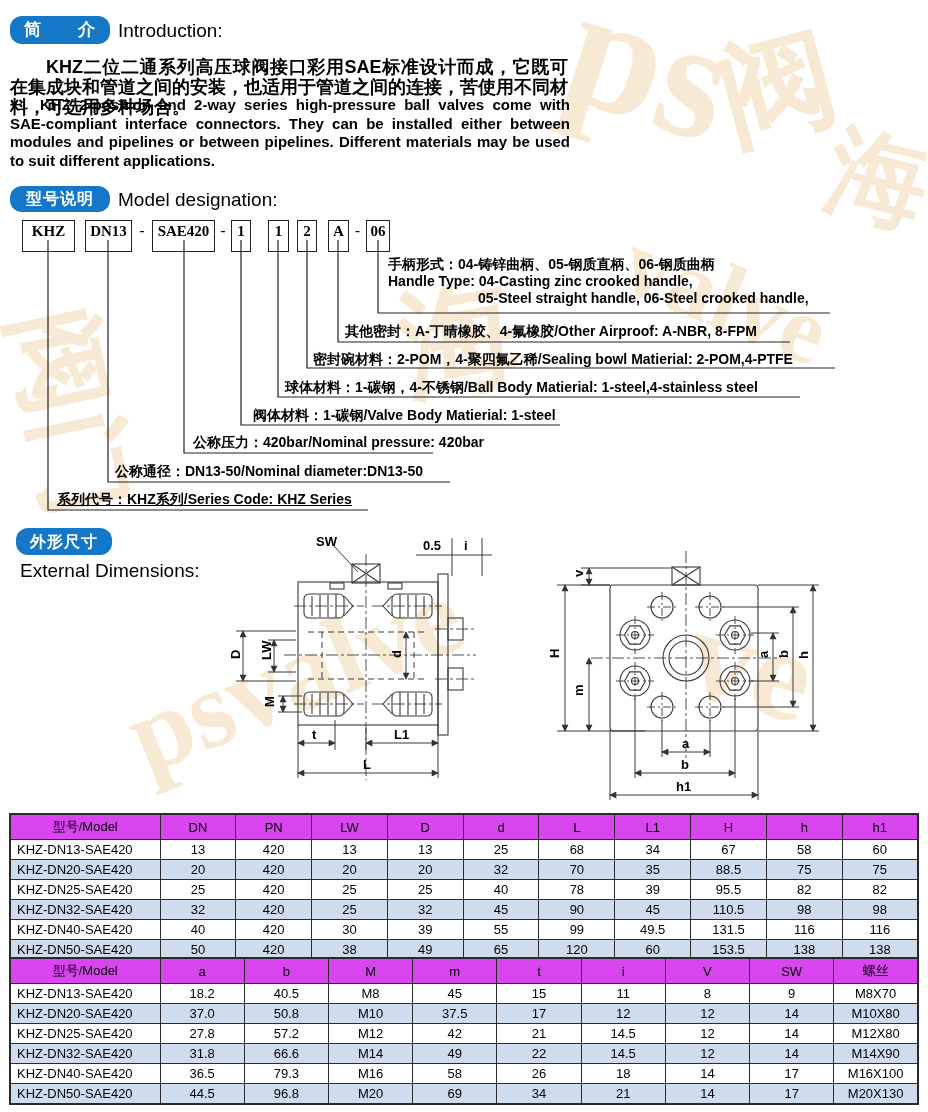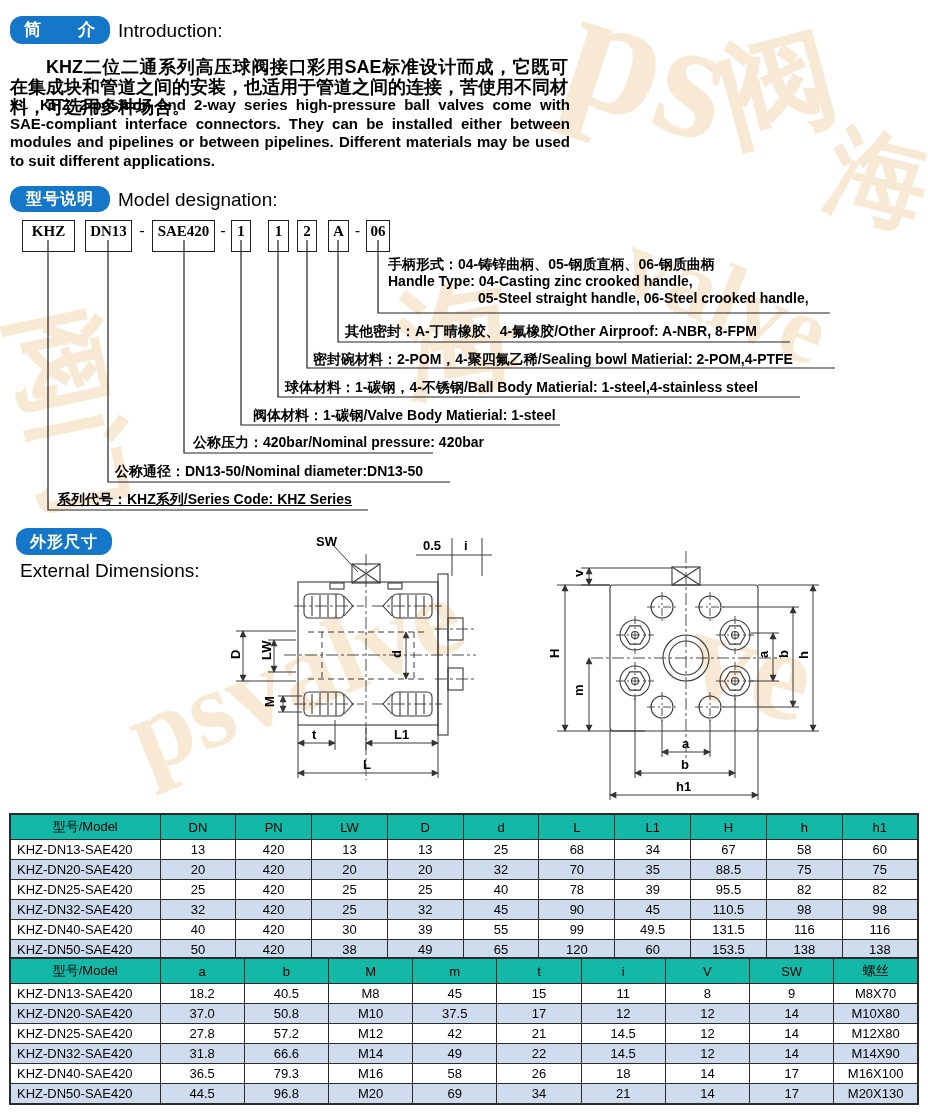--- a/index.html
+++ b/index.html
@@ -37,21 +37,21 @@
   #dims-section{position:absolute;left:0;top:522px;width:928px;height:291px;}
   .dwg{position:absolute;}
   .dwg text{fill:#000;stroke:none;font-family:"Liberation Sans","DejaVu Sans",sans-serif;
             font-size:13px;font-weight:600;}
   
   table{border-collapse:collapse;table-layout:fixed;position:absolute;left:9px;width:910px;
         font-size:13px;background:#fff;border:2px solid #2a2a2a;}
   #t1{top:813px;} #t2{top:957px;}
   th,td{border:1px solid #2a2a2a;text-align:center;padding:0;height:19px;font-weight:normal;
         overflow:hidden;white-space:nowrap;}
-  thead th{height:24px;background:#14b8a6;}
+  thead th{height:24px;background:#d946ef;}
   tr.alt td{background:#cfdcee;}
   td.mc{text-align:left;padding-left:6px;}
   col.model{width:150px;}
 </style>
 </head>
 <body>
 
 <div class="wm" style="left:570px;top:-20px;font-size:170px;transform:rotate(18deg);">ps</div>
 <div class="wm" style="left:720px;top:30px;font-size:115px;transform:rotate(-15deg);">阀</div>
 <div class="wm" style="left:828px;top:130px;font-size:100px;transform:rotate(14deg);">海</div>

